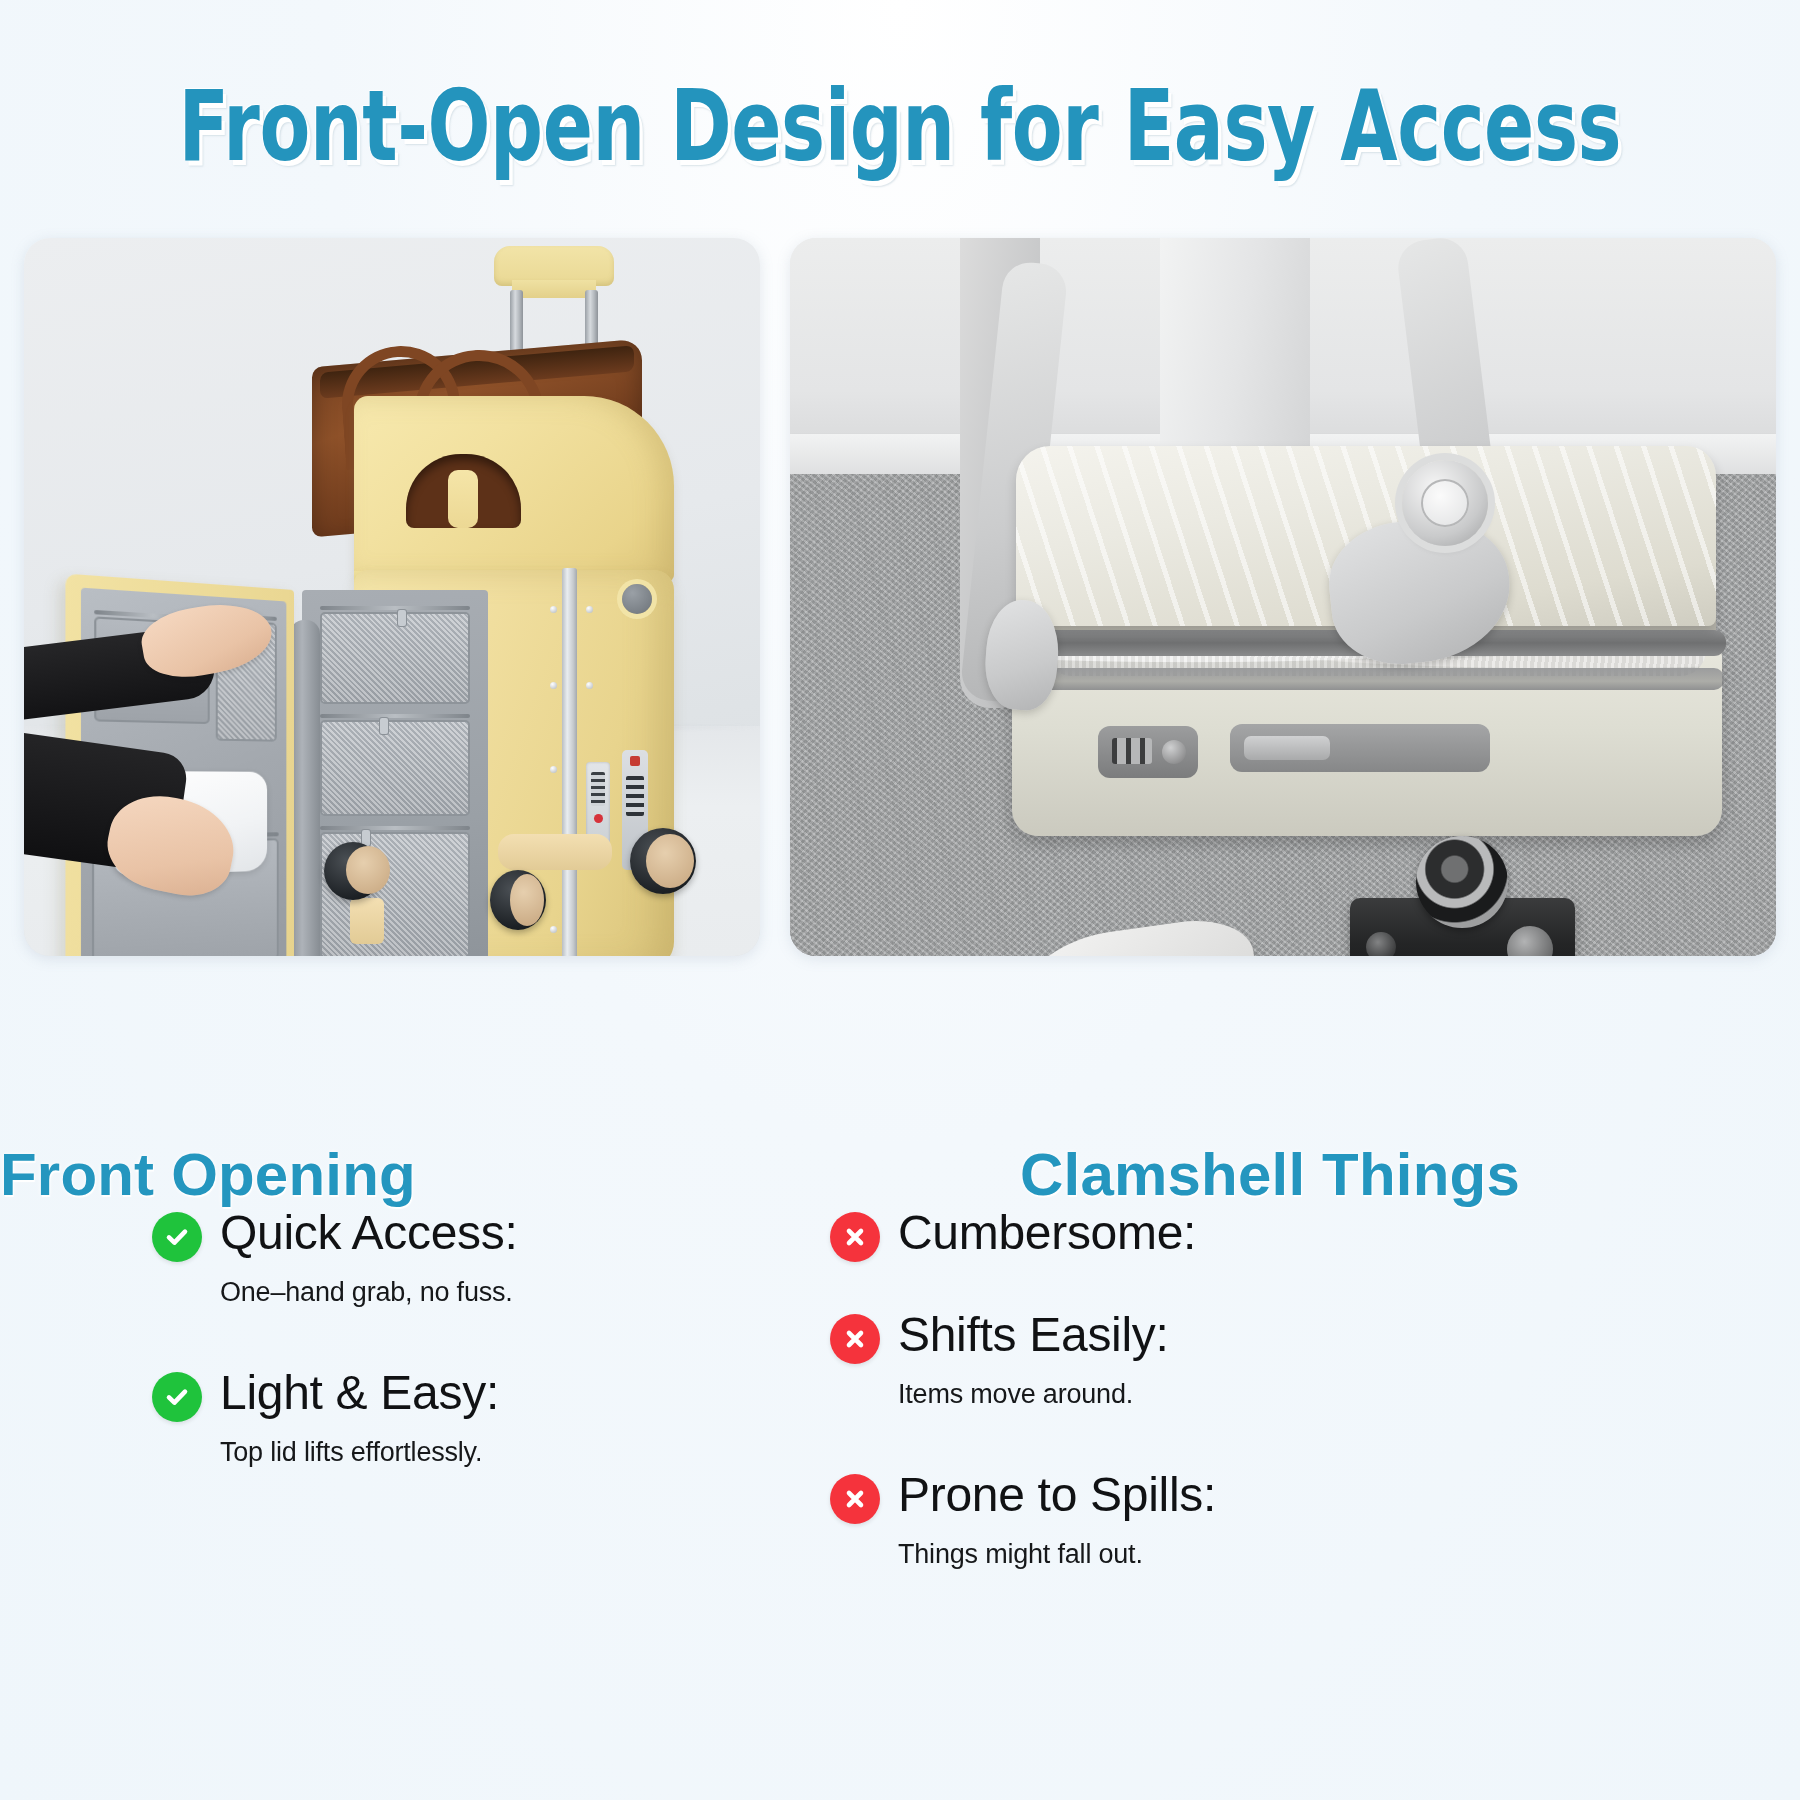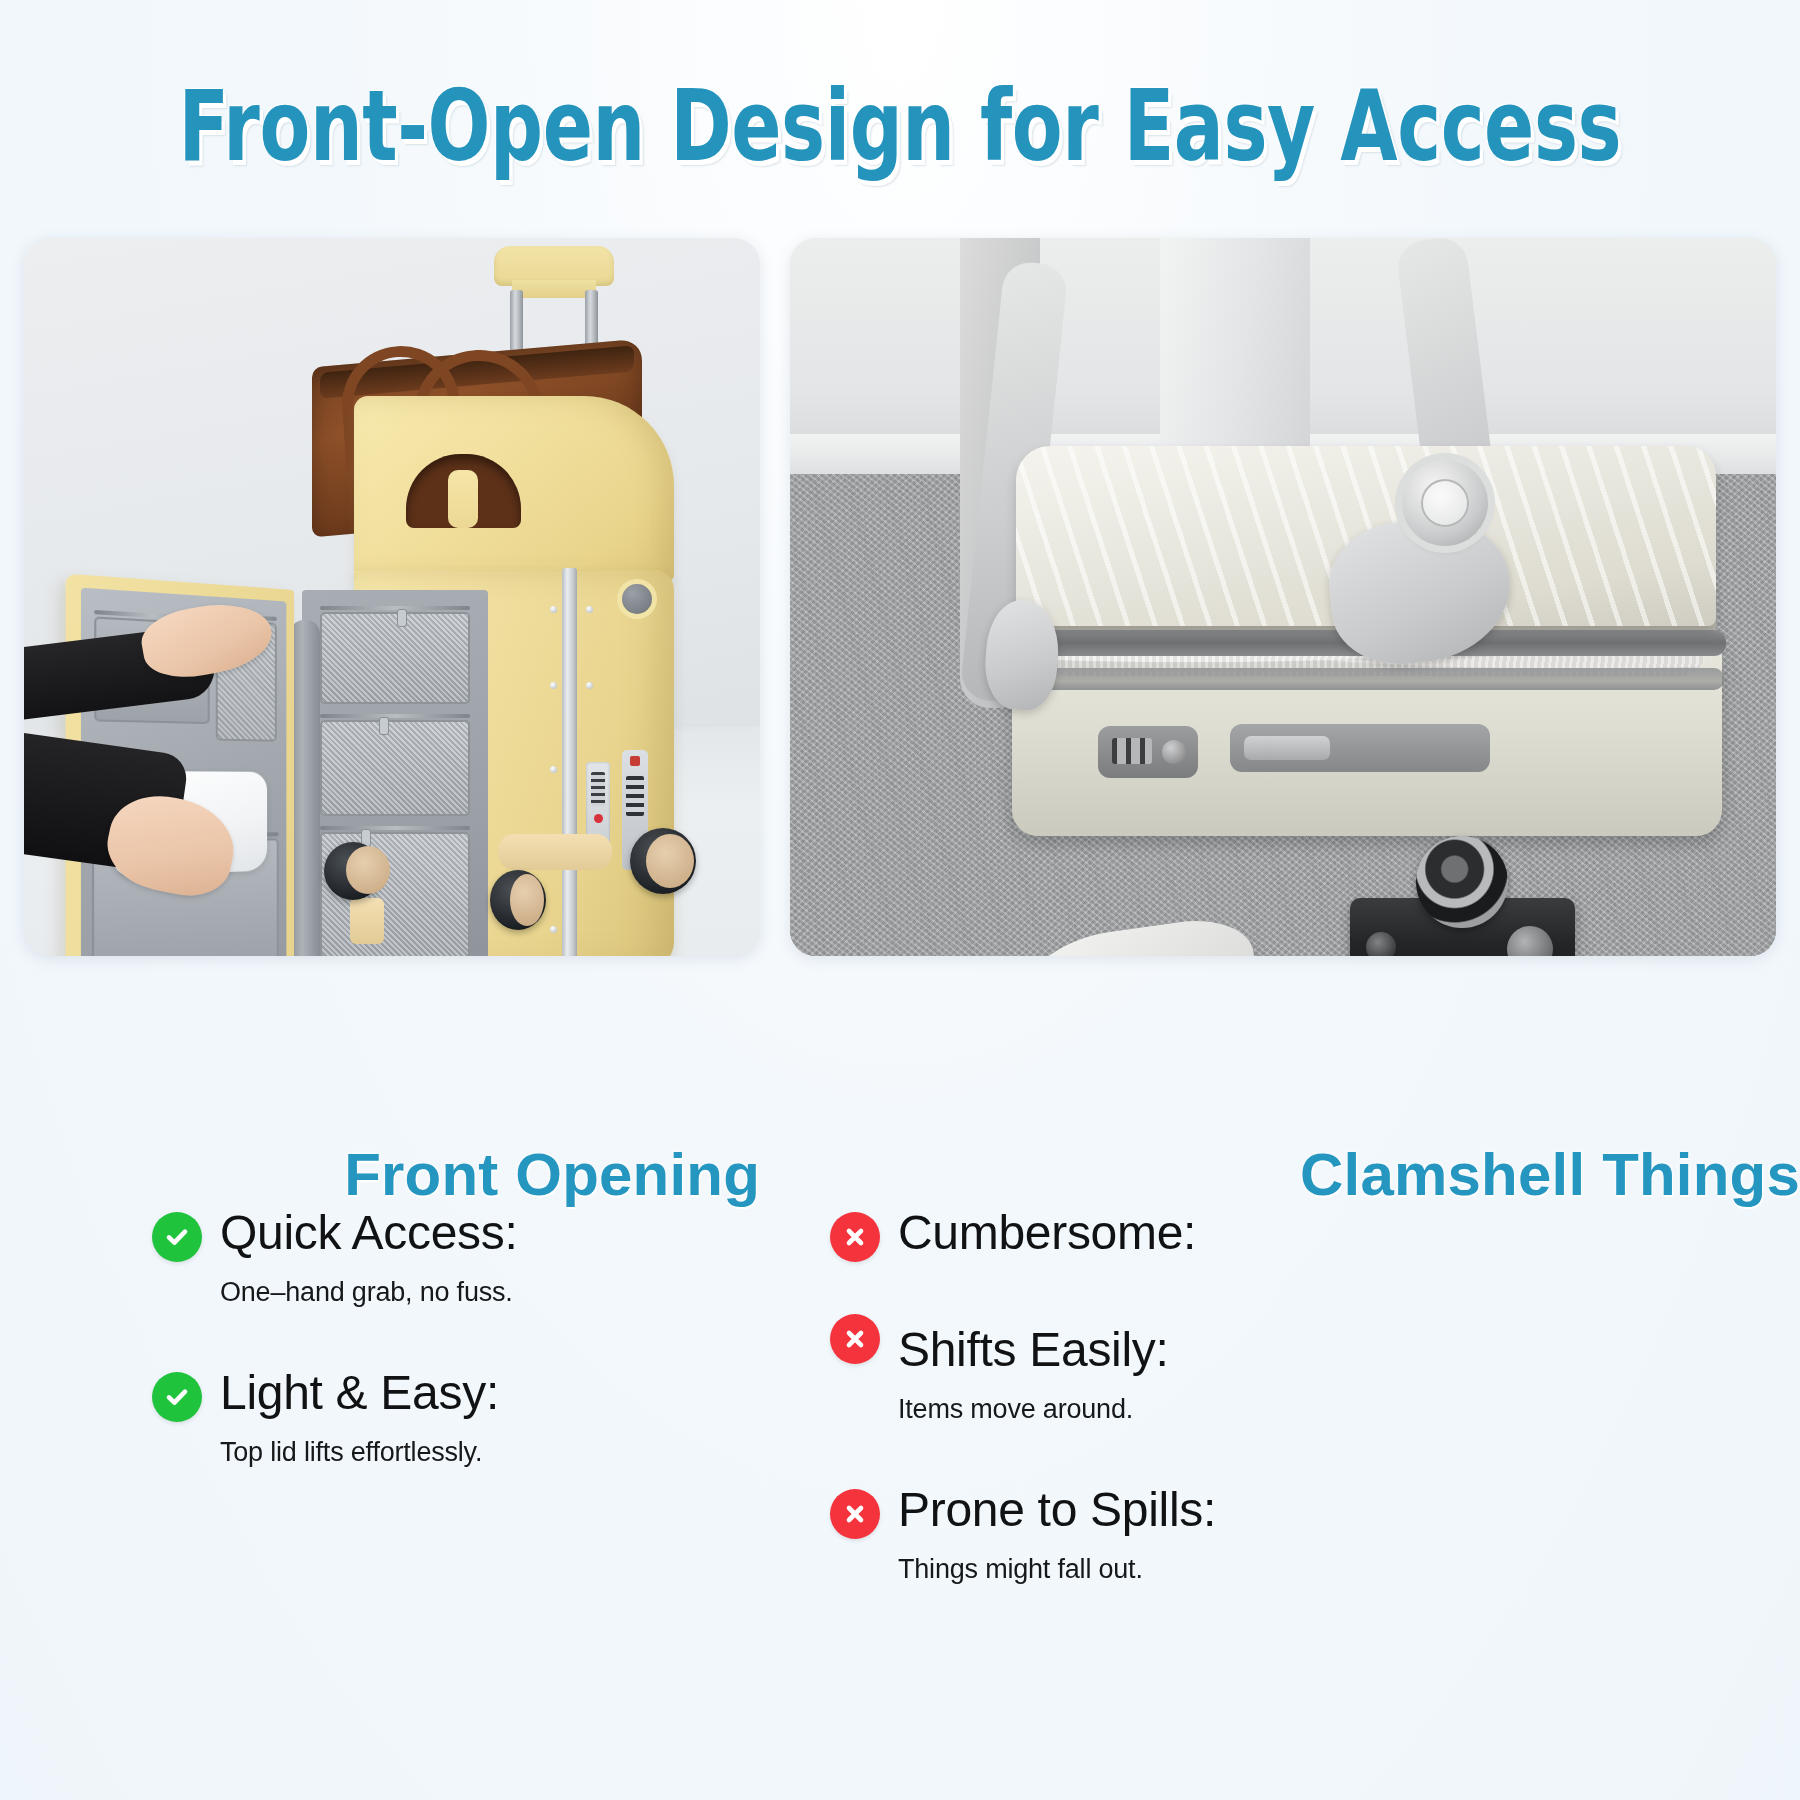--- a/index.html
+++ b/index.html
@@ -457,21 +457,21 @@
     border-radius:40% 30% 55% 35%;
     transform:rotate(-8deg);
     box-shadow:0 5px 10px rgba(0,0,0,.18);
   }
 
   
   .heads{
     position:absolute; top:1140px; left:0; width:1800px; height:90px;
     display:flex;
   }
-  .head-col{ width:50%; text-align:right; }
+  .head-col{ width:50%; text-align:left; }
   .head-col.left-col{ padding-right:140px; }
   .head-col.right-col{ padding-left:120px; }
   .sec-head{
     display:inline-block;
     font-size:60px; font-weight:bold; color:#2496bf;
     letter-spacing:0.2px;
     text-shadow:0 0 5px #ffffff, 1px 2px 0 rgba(255,255,255,.95);
   }
 
   
@@ -684,21 +684,21 @@
         </span>
       </div>
 
       <div class="bullet">
         <span class="badge no">
           <svg width="26" height="26" viewBox="0 0 26 26" aria-hidden="true">
             <path d="M7 7 L19 19 M19 7 L7 19" fill="none" stroke="#ffffff" stroke-width="4.6" stroke-linecap="round"></path>
           </svg>
         </span>
         <span class="btext">
-          <span class="bhead" style="display: block; margin-top: 15px;">Shifts Easily:</span>
+          <span class="bhead" style="display: block;">Shifts Easily:</span>
           <span class="bsub" style="display: block;">Items move around.</span>
         </span>
       </div>
 
       <div class="bullet">
         <span class="badge no">
           <svg width="26" height="26" viewBox="0 0 26 26" aria-hidden="true">
             <path d="M7 7 L19 19 M19 7 L7 19" fill="none" stroke="#ffffff" stroke-width="4.6" stroke-linecap="round"></path>
           </svg>
         </span>

